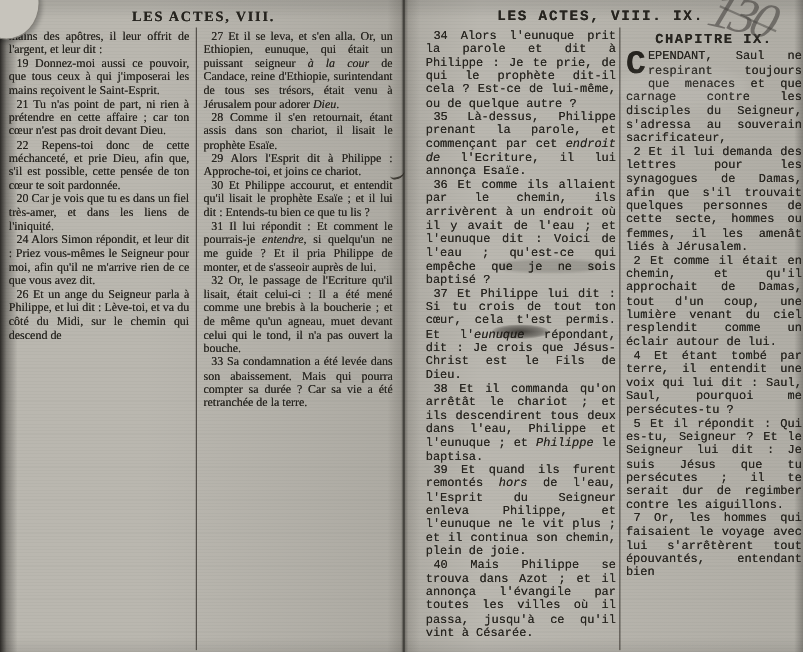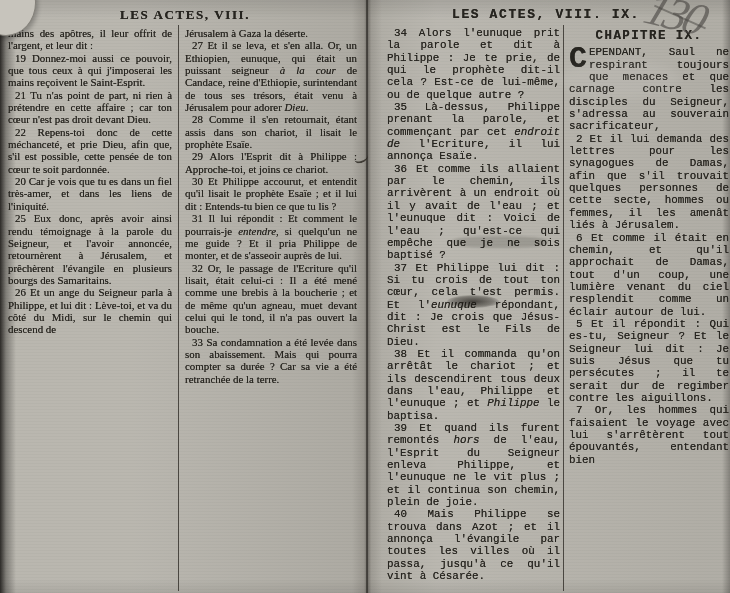--- a/index.html
+++ b/index.html
@@ -92,26 +92,25 @@
 <div class="stage">
 
   <div class="page page-left">
     <div class="running-head">LES ACTES, VIII.</div>
     <div class="col col-1">
         <p class="para"><span>mains des apôtres, il leur offrit de l'argent, et leur dit :</span></p>
         <p class="verse"><span>19 Donnez-moi aussi ce pouvoir, que tous ceux à qui j'imposerai les mains reçoivent le Saint-Esprit.</span></p>
         <p class="verse"><span>21 Tu n'as point de part, ni rien à prétendre en cette affaire ; car ton cœur n'est pas droit devant Dieu.</span></p>
         <p class="verse"><span>22 Repens-toi donc de cette méchanceté, et prie Dieu, afin que, s'il est possible, cette pensée de ton cœur te soit pardonnée.</span></p>
         <p class="verse"><span>20 Car je vois que tu es dans un fiel très-amer, et dans les liens de l'iniquité.</span></p>
-        <p class="verse"><span>25 Eux donc, après avoir ainsi rendu témoignage à la parole du Seigneur, et l'avoir annoncée, retournèrent à Jérusalem, et prêchèrent l'évangile en plusieurs bourgs des Samaritains.</span></p>
+        <p class="verse"><span>24 Alors Simon répondit, et leur dit : Priez vous-mêmes le Seigneur pour moi, afin qu'il ne m'arrive rien de ce que vous avez dit.</span></p>
         <p class="verse"><span>26 Et un ange du Seigneur parla à Philippe, et lui dit : Lève-toi, et va du côté du Midi, sur le chemin qui descend de</span></p>
       </div>
     <div class="divider divider-left"></div>
     <div class="col col-2">
-        <p class="para"><span>Jérusalem à Gaza la déserte.</span></p>
         <p class="verse"><span>27 Et il se leva, et s'en alla. Or, un Ethiopien, eunuque, qui était un puissant seigneur </span><i>à la cour</i><span> de Candace, reine d'Ethiopie, surintendant de tous ses trésors, était venu à Jérusalem pour adorer </span><i>Dieu</i><span>.</span></p>
         <p class="verse"><span>28 Comme il s'en retournait, étant assis dans son chariot, il lisait le prophète Esaïe.</span></p>
         <p class="verse"><span>29 Alors l'Esprit dit à Philippe : Approche-toi, et joins ce chariot.</span></p>
         <p class="verse"><span>30 Et Philippe accourut, et entendit qu'il lisait le prophète Esaïe ; et il lui dit : Entends-tu bien ce que tu lis ?</span></p>
         <p class="verse"><span>31 Il lui répondit : Et comment le pourrais-je </span><i>entendre</i><span>, si quelqu'un ne me guide ? Et il pria Philippe de monter, et de s'asseoir auprès de lui.</span></p>
         <p class="verse"><span>32 Or, le passage de l'Ecriture qu'il lisait, était celui-ci : Il a été mené comme une brebis à la boucherie ; et de même qu'un agneau, muet devant celui qui le tond, il n'a pas ouvert la bouche.</span></p>
         <p class="verse"><span>33 Sa condamnation a été levée dans son abaissement. Mais qui pourra compter sa durée ? Car sa vie a été retranchée de la terre.</span></p>
       </div>
   </div>
 
@@ -124,21 +123,22 @@
         <p class="verse"><span>37 Et Philippe lui dit : Si tu crois de tout ton cœur, cela t'est permis. Et l'</span><i>eunuque</i><span> répondant, dit : Je crois que Jésus-Christ est le Fils de Dieu.</span></p>
         <p class="verse"><span>38 Et il commanda qu'on arrêtât le chariot ; et ils descendirent tous deux dans l'eau, Philippe et l'eunuque ; et </span><i>Philippe</i><span> le baptisa.</span></p>
         <p class="verse"><span>39 Et quand ils furent remontés </span><i>hors</i><span> de l'eau, l'Esprit du Seigneur enleva Philippe, et l'eunuque ne le vit plus ; et il continua son chemin, plein de joie.</span></p>
         <p class="verse"><span>40 Mais Philippe se trouva dans Azot ; et il annonça l'évangile par toutes les villes où il passa, jusqu'à ce qu'il vint à Césarée.</span></p>
       </div>
     <div class="divider divider-right"></div>
     <div class="col col-4">
       <p class="chapter-heading">CHAPITRE IX.</p>
       <p class="dropcap-para"><span class="dropcap">C</span><span>EPENDANT, Saul ne respirant toujours que menaces et que carnage contre les disciples du Seigneur, s'adressa au souverain sacrificateur,</span></p>
     <p class="verse"><span>2 Et il lui demanda des lettres pour les synagogues de Damas, afin que s'il trouvait quelques personnes de cette secte, hommes ou femmes, il les amenât liés à Jérusalem.</span></p>
-        <p class="verse"><span>6 Et comme il était en chemin, et qu'il approchait de Damas, tout d'un coup, une lumière venant du ciel resplendit comme un éclair autour de lui.</span></p>
+        <p class="verse"><span>2 Et comme il était en chemin, et qu'il approchait de Damas, tout d'un coup, une lumière venant du ciel resplendit comme un éclair autour de lui.</span></p>
+        <p class="verse"><span>4 Et étant tombé par terre, il entendit une voix qui lui dit : Saul, Saul, pourquoi me persécutes-tu ?</span></p>
         <p class="verse"><span>5 Et il répondit : Qui es-tu, Seigneur ? Et le Seigneur lui dit : Je suis Jésus que tu persécutes ; il te serait dur de regimber contre les aiguillons.</span></p>
         <p class="verse"><span>7 Or, les hommes qui faisaient le voyage avec lui s'arrêtèrent tout épouvantés, entendant bien</span></p>
       </div>
   </div>
 
   <div class="gutter"></div>
   <div class="gutter-crease"></div>
   <div class="stitch"></div>
   <div class="page-corner-under"></div>
 

